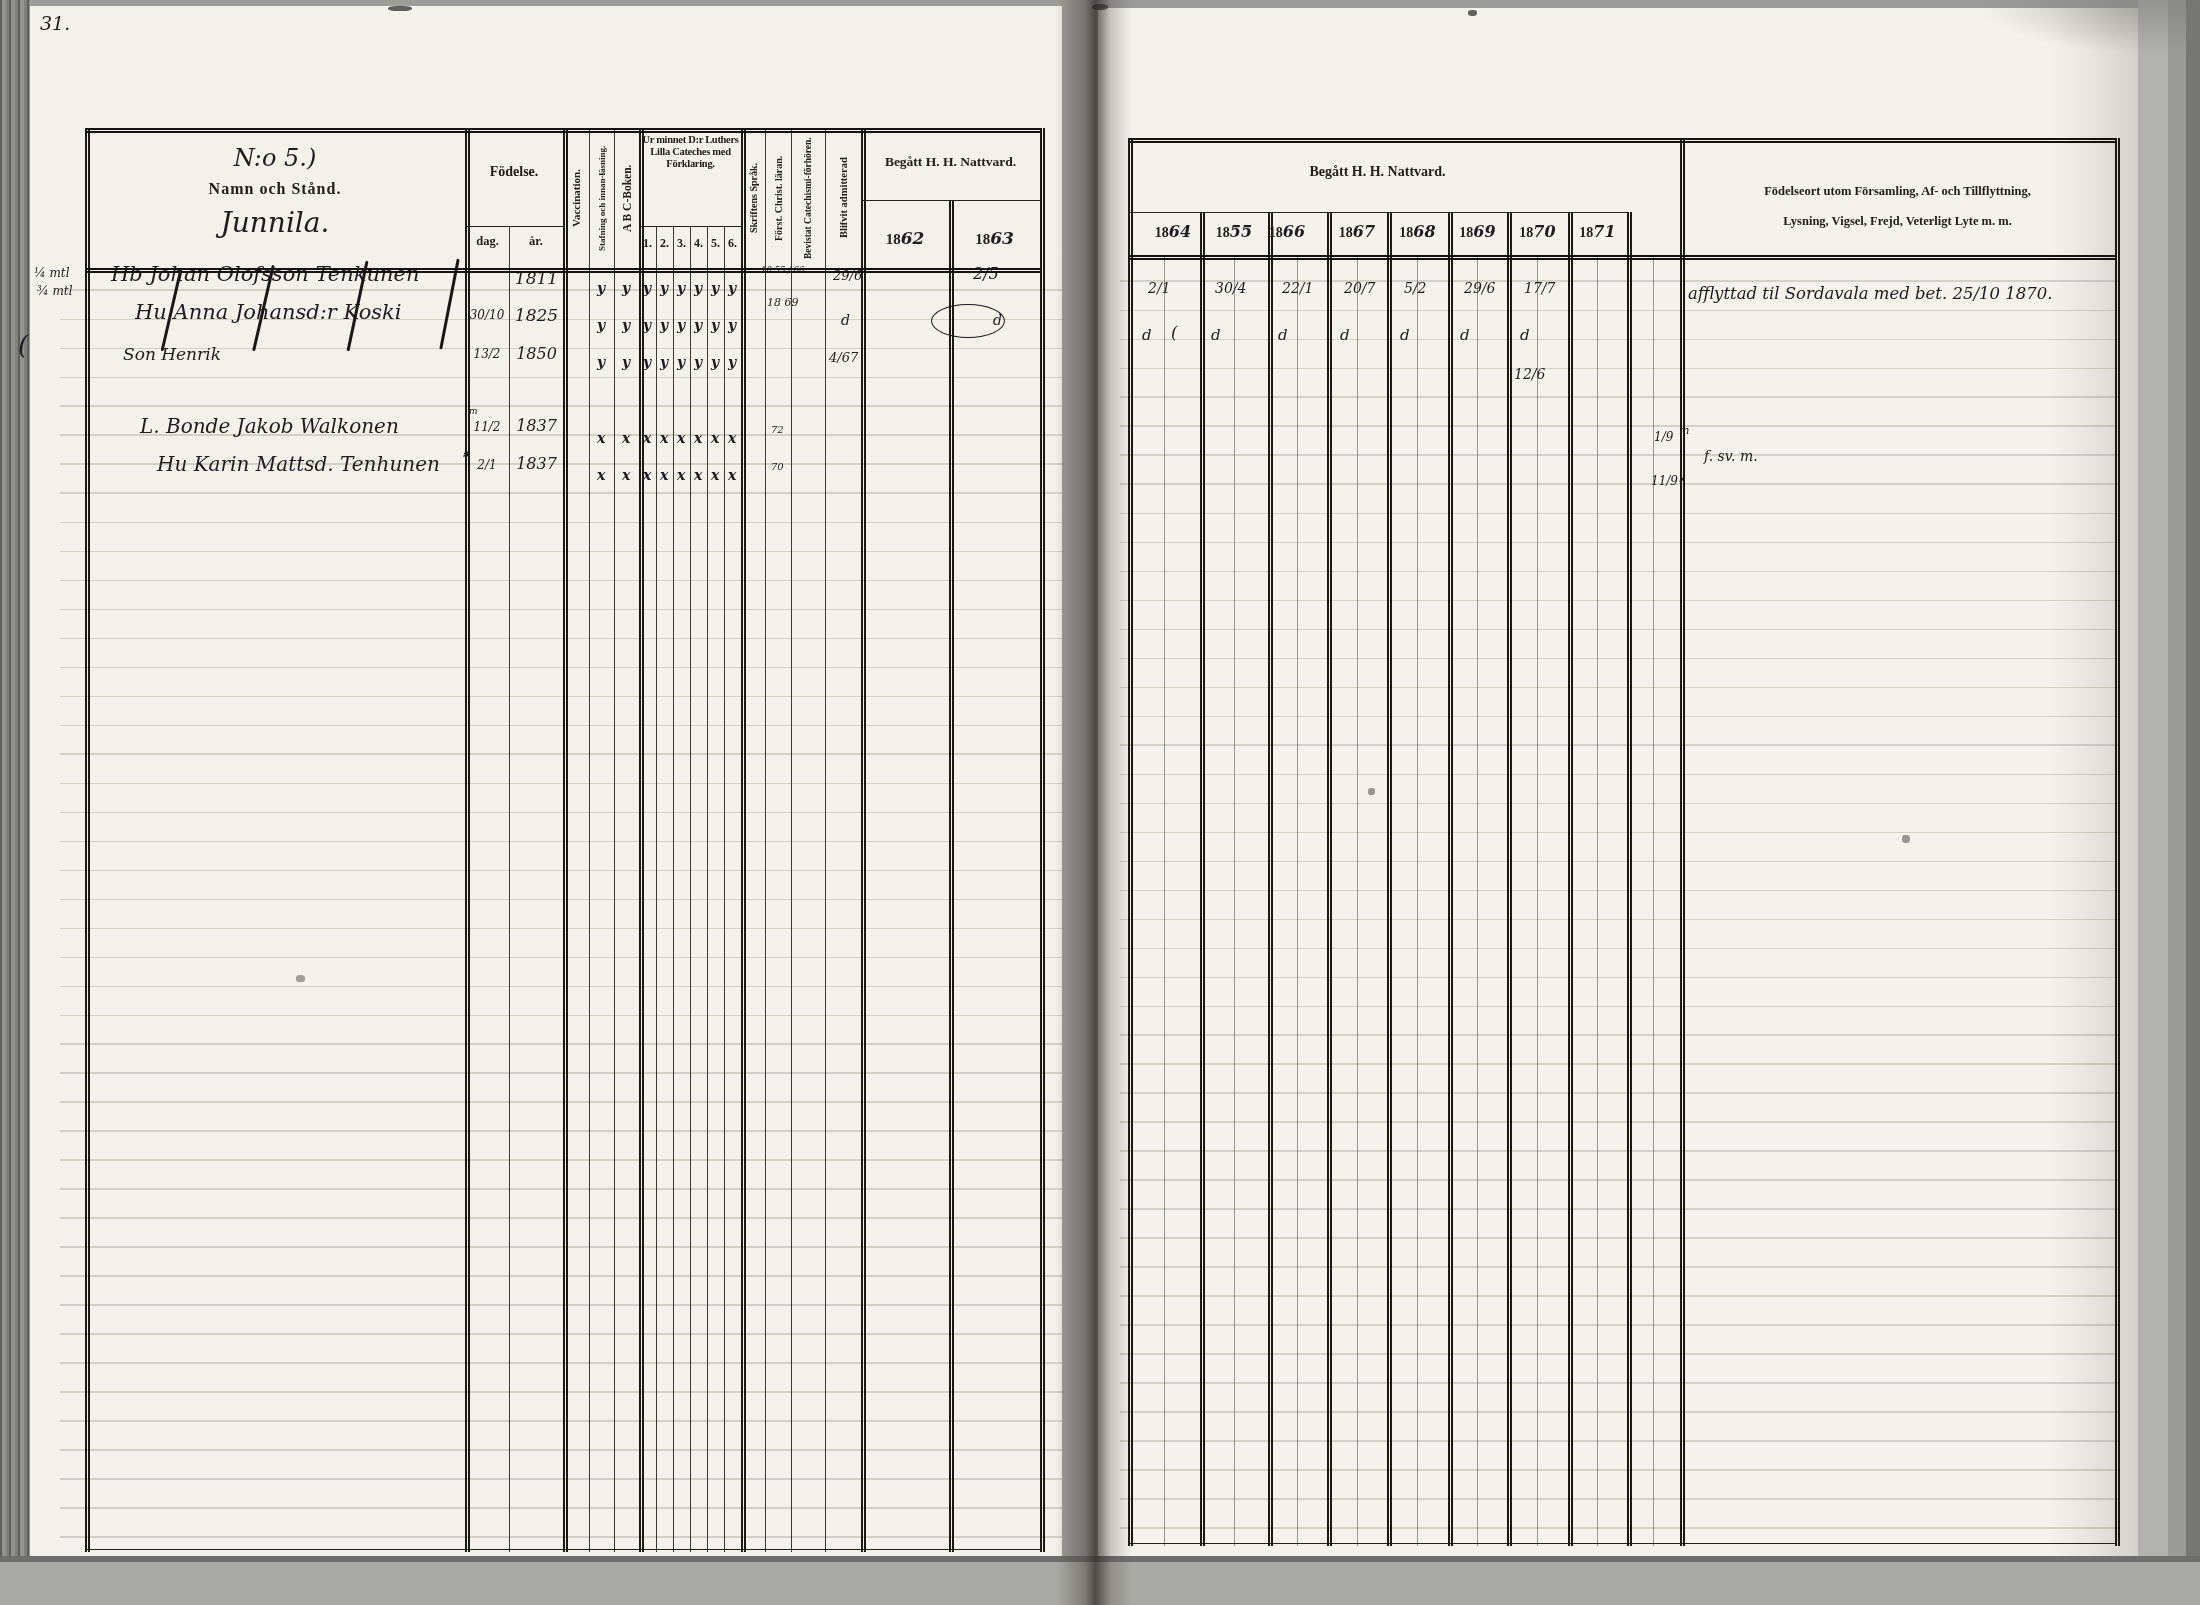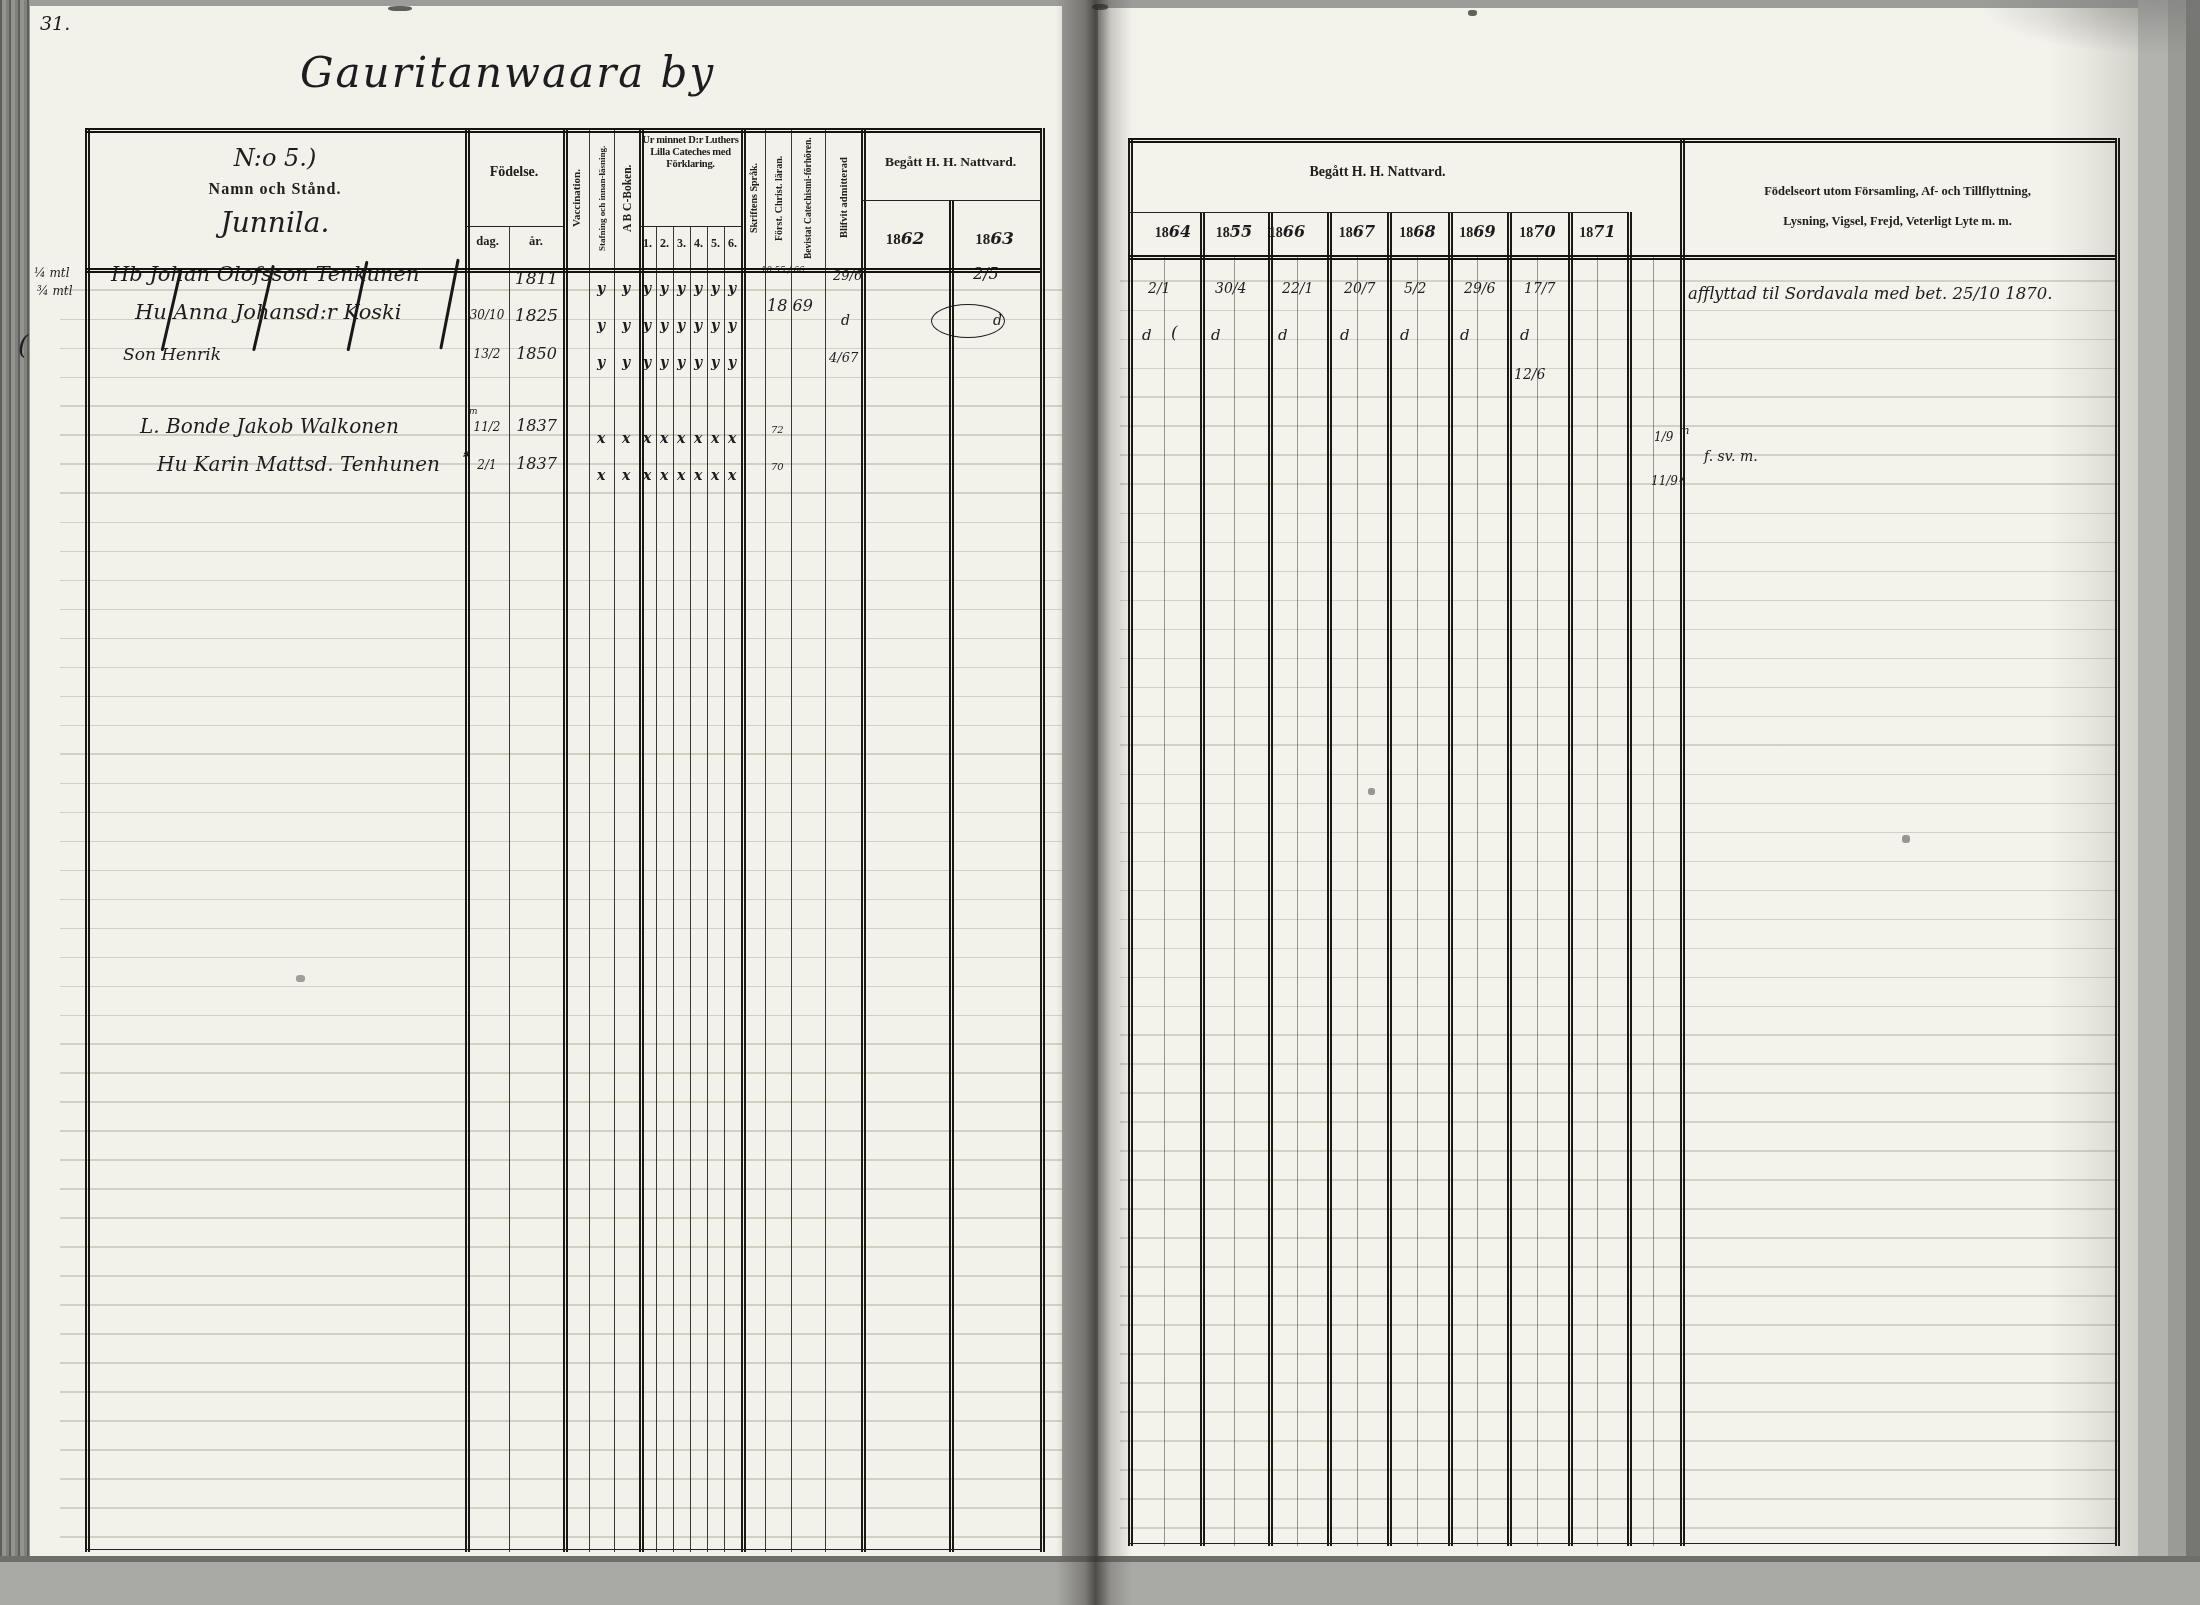--- a/index.html
+++ b/index.html
@@ -48,21 +48,20 @@
   <div class="page right"></div>
   <div class="ruled" style="left:60px;top:262px;width:1002px;height:1292px;"></div>
   <div class="ruled" style="left:1120px;top:253px;width:998px;height:1293px;"></div>
   <div class="edge-left"></div>
   <div class="edge-right"></div>
   <div class="edge-bottom"></div>
   <div class="corner-tr"></div>
   <div class="gutter"></div>
 
   <div class="hw" style="left:40px;top:12px;font-size:19px;z-index:6;">31.</div>
-  <div class="hw" style="left:300px;top:48px;font-size:42px;letter-spacing:2px;z-index:6;">Gauritanwaara by</div>
 
   <div class="tbl" id="left-table" style="left:85px;top:128px;width:957px;height:1424px;">
 
     <div class="hw ctr" style="left:60px;top:16px;width:260px;font-size:24px;">N:o 5.)</div>
     <div class="print ctr" style="left:60px;top:52px;width:260px;font-size:16px;letter-spacing:1px;">Namn och Stånd.</div>
     <div class="hw ctr" style="left:90px;top:78px;width:200px;font-size:28px;">Junnila.</div>
 
     <div class="print ctr" style="left:380px;top:36px;width:98px;font-size:14px;">Födelse.</div>
     <div class="print ctr" style="left:381px;top:106px;width:43px;font-size:12.5px;">dag.</div>
     <div class="print ctr" style="left:425px;top:106px;width:52px;font-size:12.5px;">år.</div>
@@ -103,21 +102,21 @@
     <div class="hw ctr" style="left:380px;top:330px;width:44px;font-size:12px;">2/1</div>
     <div class="hw" style="left:377px;top:322px;font-size:9px;">✱</div>
 
     <div class="hw ctr" style="left:425px;top:140px;width:53px;font-size:17px;">1811</div>
     <div class="hw ctr" style="left:425px;top:177px;width:53px;font-size:17px;">1825</div>
     <div class="hw ctr" style="left:425px;top:216px;width:53px;font-size:16px;">1850</div>
     <div class="hw ctr" style="left:425px;top:288px;width:53px;font-size:16px;">1837</div>
     <div class="hw ctr" style="left:425px;top:326px;width:53px;font-size:16px;">1837</div>
 
     <div class="hw" style="left:676px;top:138px;font-size:8.5px;line-height:9px;white-space:normal;width:56px;">18.55 / 66.</div>
-    <div class="hw" style="left:682px;top:168px;font-size:16px;">18 69</div>
+    <div class="hw" style="left:682px;top:168px;font-size:11px;">18 69</div>
     <div class="hw" style="left:748px;top:140px;font-size:13px;">29/6</div>
     <div class="hw" style="left:756px;top:184px;font-size:14px;">d</div>
     <div class="hw" style="left:744px;top:222px;font-size:13px;">4/67</div>
     <div class="hw" style="left:888px;top:136px;font-size:16px;">2/5</div>
     <div class="oval" style="left:846px;top:176px;width:72px;height:32px;"></div>
     <div class="hw" style="left:908px;top:184px;font-size:14px;">d</div>
     <div class="hw" style="left:686px;top:296px;font-size:10px;">72</div>
     <div class="hw" style="left:686px;top:333px;font-size:10px;">70</div>
   <div class="vline dbl" style="left: 0px; top: 0px; height: 1424px;"></div>
       <div class="vline dbl" style="left: 380px; top: 0px; height: 1424px;"></div>

